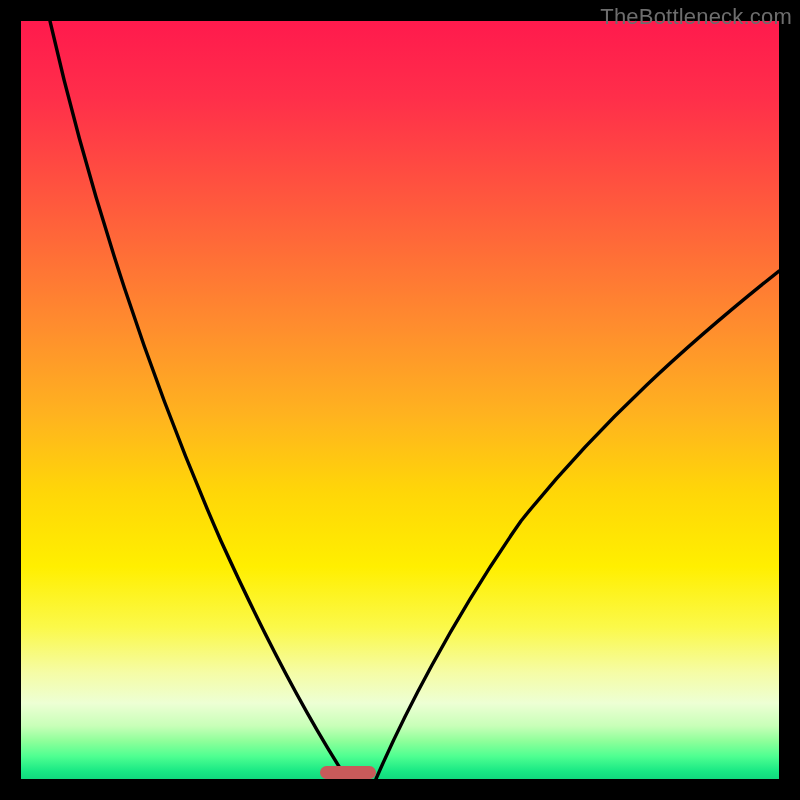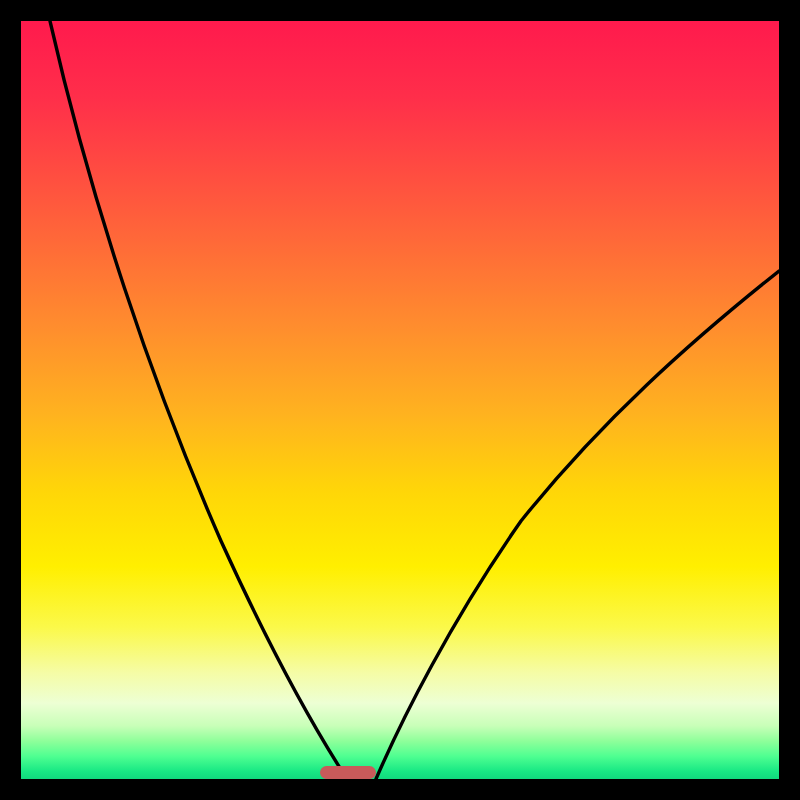--- a/index.html
+++ b/index.html
@@ -78,13 +78,14 @@
                C 70 180, 130 360, 200 520
                C 250 630, 295 710, 326 758" fill="none" stroke="#000" stroke-width="3.4" stroke-linecap="round"></path>
       <path d="M 355 758
                C 380 700, 430 600, 500 500
                C 580 400, 670 320, 758 250" fill="none" stroke="#000" stroke-width="3.4" stroke-linecap="round"></path>
     </svg>
 
     <div class="marker" style="left:299px; top:745px; width:56px; height:13px;"></div>
   </div>
 
+  <div class="watermark">TheBottleneck.com</div>
 </div>
 
 </body></html>

